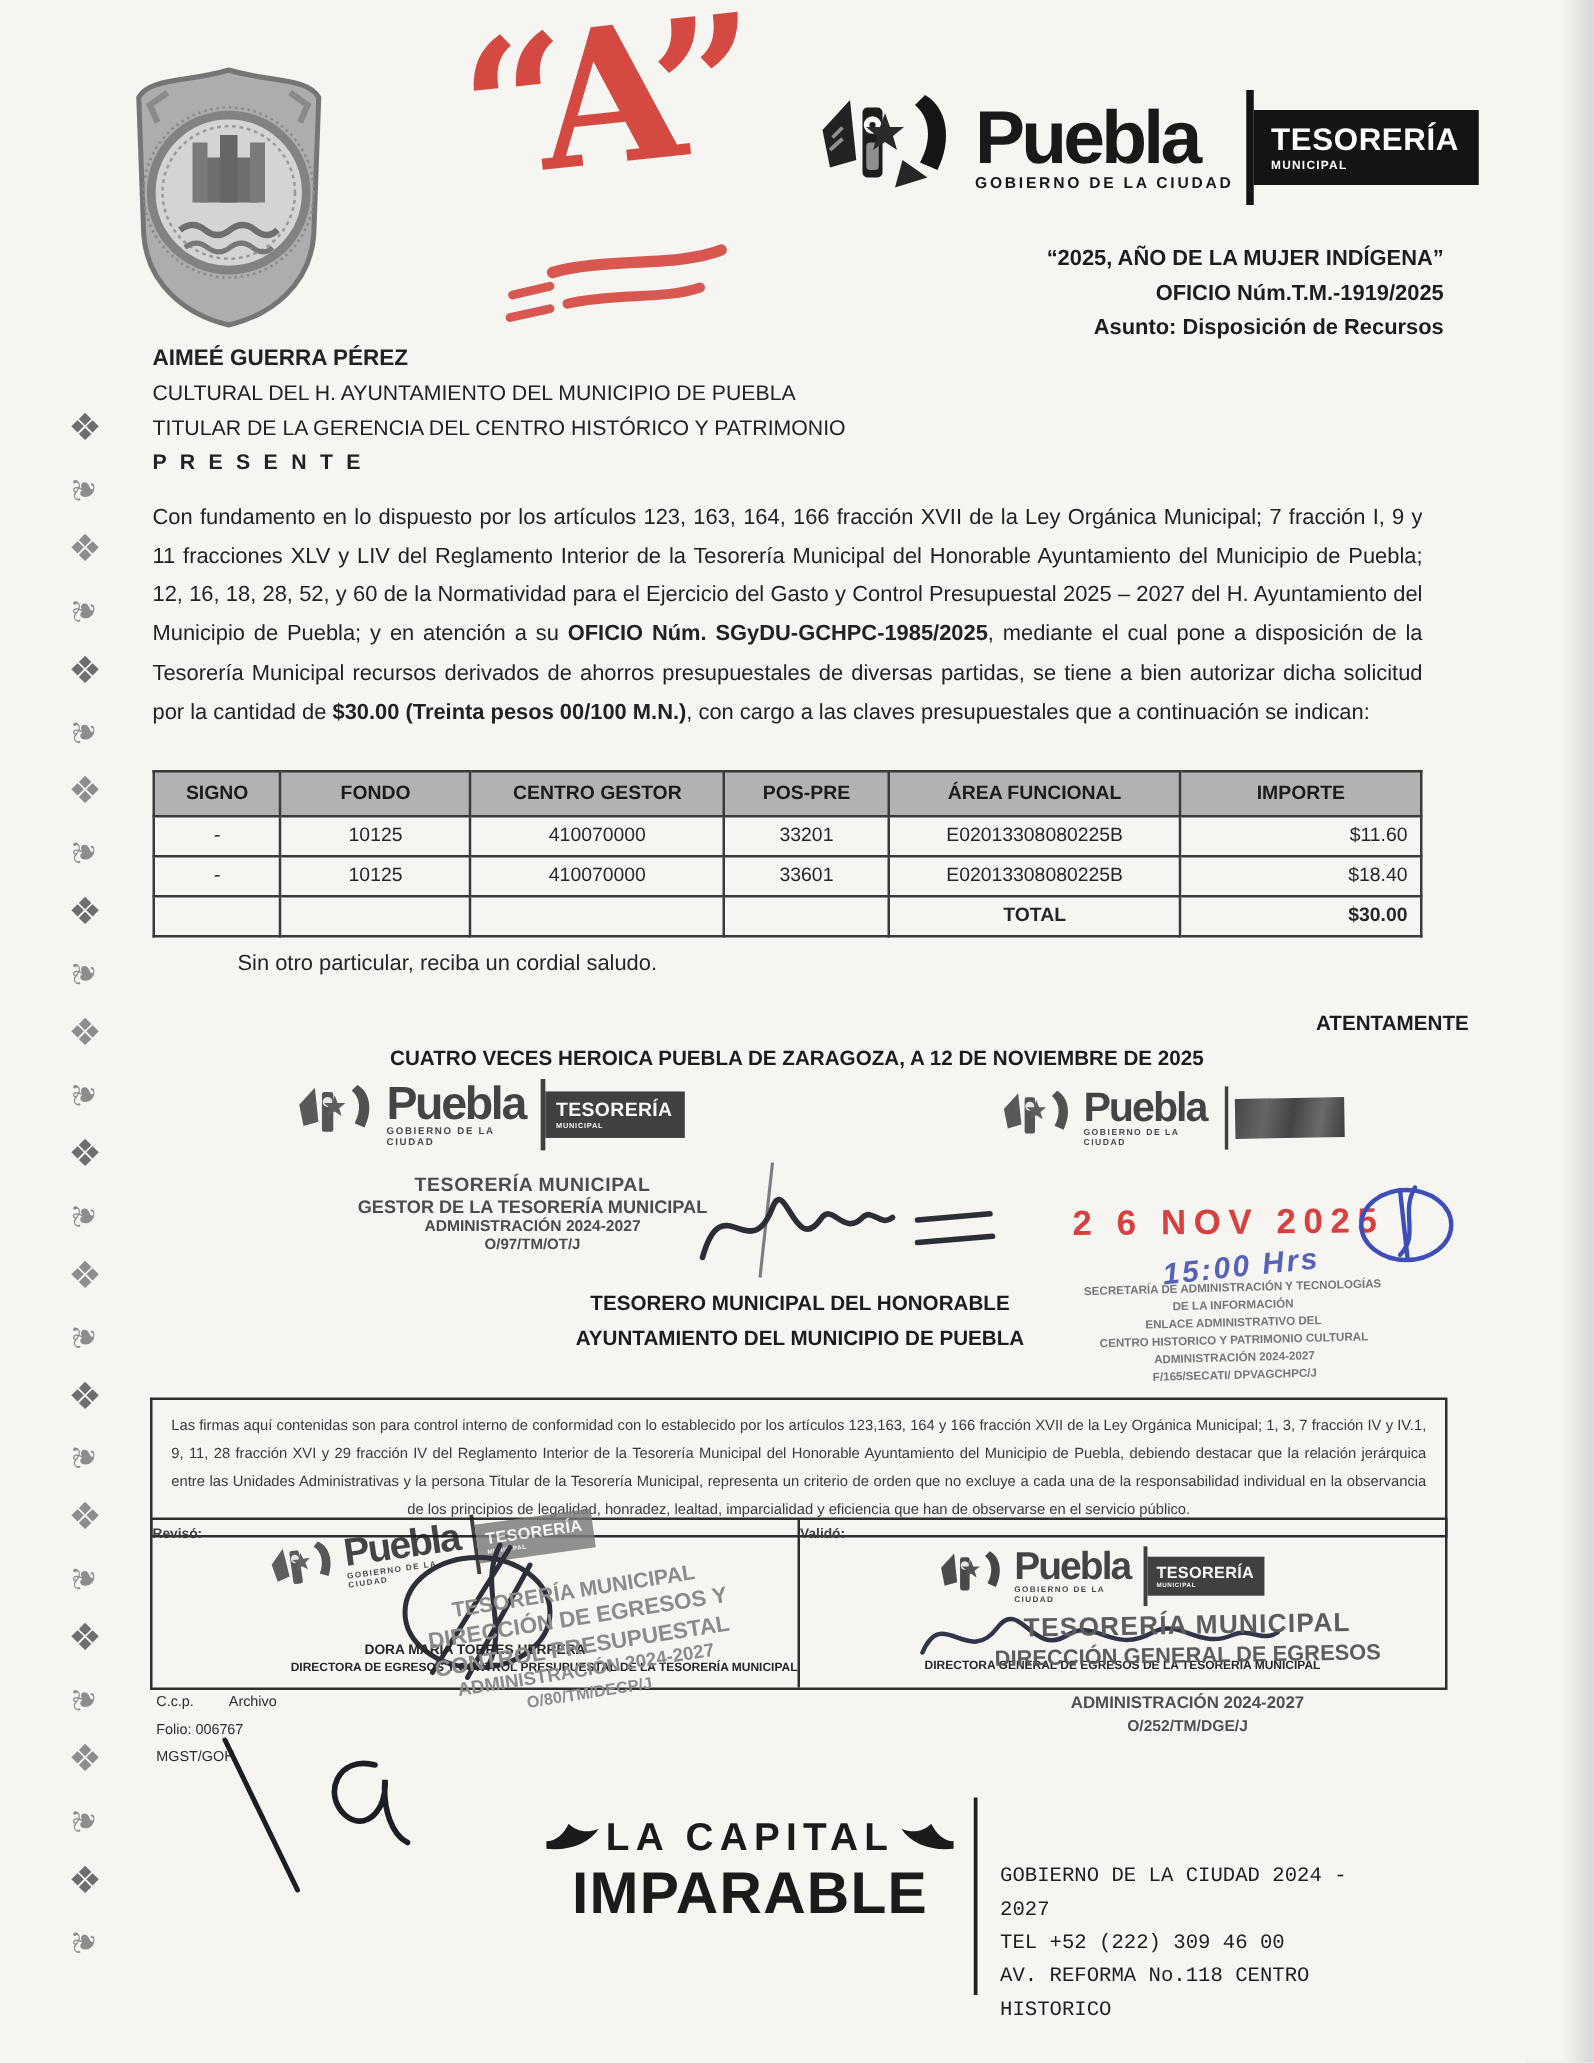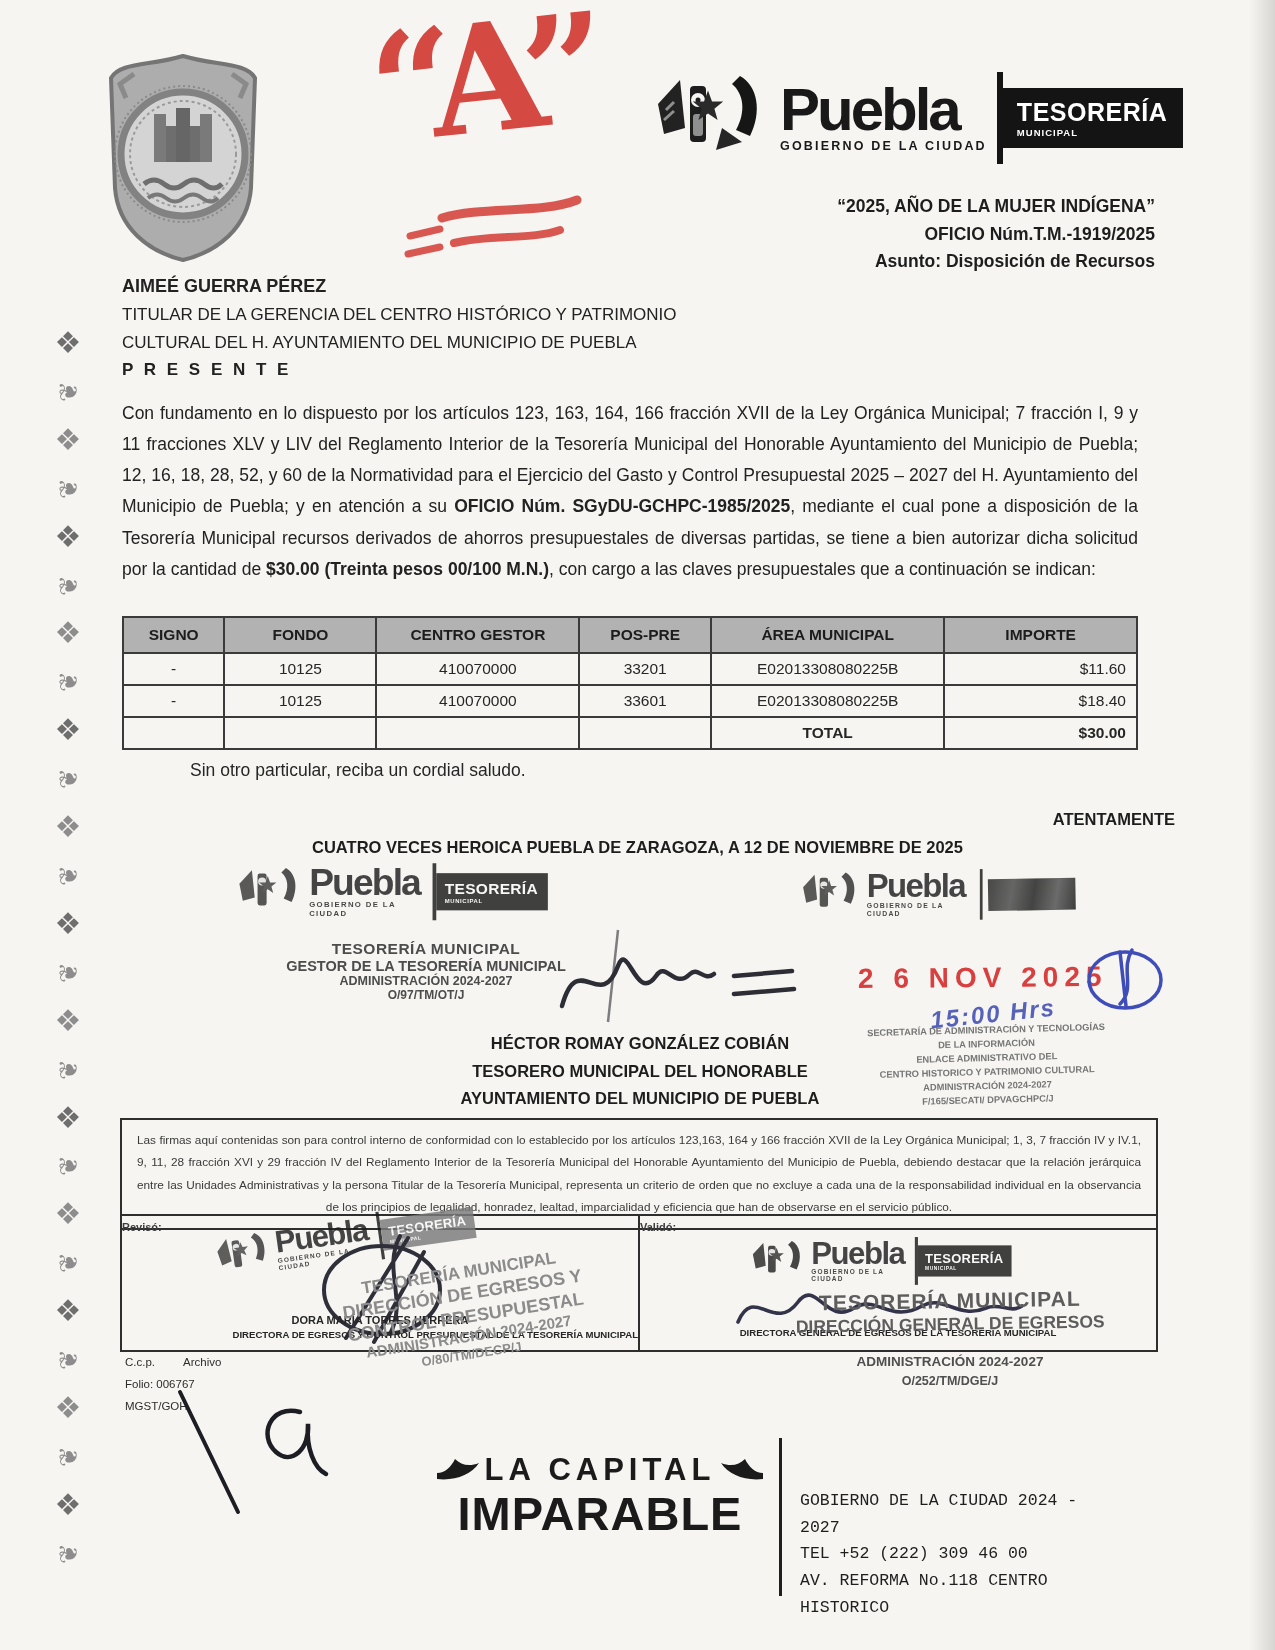--- a/index.html
+++ b/index.html
@@ -195,35 +195,35 @@
   </div>
 
   <div class="abs hmeta">
     <div>“2025, AÑO DE LA MUJER INDÍGENA”</div>
     <div>OFICIO Núm.T.M.-1919/2025</div>
     <div>Asunto: Disposición de Recursos</div>
   </div>
 
   <div class="abs addr">
     <div class="nm">AIMEÉ GUERRA PÉREZ</div>
+    <div>CULTURAL DEL H. AYUNTAMIENTO DEL MUNICIPIO DE PUEBLA</div>
     <div>TITULAR DE LA GERENCIA DEL CENTRO HISTÓRICO Y PATRIMONIO</div>
-    <div>CULTURAL DEL H. AYUNTAMIENTO DEL MUNICIPIO DE PUEBLA</div>
     <div class="pres">P R E S E N T E</div>
   </div>
 
   <div class="abs bodytxt"><span>Con fundamento en lo dispuesto por los artículos 123, 163, 164, 166 fracción XVII de la Ley Orgánica Municipal; 7 fracción I, 9 y 11 fracciones XLV y LIV del Reglamento Interior de la Tesorería Municipal del Honorable Ayuntamiento del Municipio de Puebla; 12, 16, 18, 28, 52, y 60 de la Normatividad para el Ejercicio del Gasto y Control Presupuestal 2025 – 2027 del H. Ayuntamiento del Municipio de Puebla; y en atención a su </span><span class="b">OFICIO Núm. SGyDU-GCHPC-1985/2025</span><span>, mediante el cual pone a disposición de la Tesorería Municipal recursos derivados de ahorros presupuestales de diversas partidas, se tiene a bien autorizar dicha solicitud por la cantidad de </span><span class="b">$30.00 (Treinta pesos 00/100 M.N.)</span><span>, con cargo a las claves presupuestales que a continuación se indican:</span></div>
 
   <table class="abs ctable">
     <thead>
       <tr>
         <th style="width:10%">SIGNO</th>
         <th style="width:15%">FONDO</th>
         <th style="width:20%">CENTRO GESTOR</th>
         <th style="width:13%">POS-PRE</th>
-        <th style="width:23%">ÁREA MUNICIPAL</th>
+        <th style="width:23%">ÁREA FUNCIONAL</th>
         <th style="width:19%">IMPORTE</th>
       </tr>
     </thead>
     <tbody>
       <tr>
         <td>-</td>
         <td>10125</td>
         <td>410070000</td>
         <td>33201</td>
         <td>E02013308080225B</td>
@@ -315,21 +315,20 @@
   <div class="abs secati">
     <div>SECRETARÍA DE ADMINISTRACIÓN Y TECNOLOGÍAS</div>
     <div>DE LA INFORMACIÓN</div>
     <div>ENLACE ADMINISTRATIVO DEL</div>
     <div>CENTRO HISTORICO Y PATRIMONIO CULTURAL</div>
     <div>ADMINISTRACIÓN 2024-2027</div>
     <div>F/165/SECATI/ DPVAGCHPC/J</div>
   </div>
 
   <div class="abs signer">
-    <div>HÉCTOR ROMAY GONZÁLEZ COBIÁN</div>
     <div>TESORERO MUNICIPAL DEL HONORABLE</div>
     <div>AYUNTAMIENTO DEL MUNICIPIO DE PUEBLA</div>
   </div>
 
   <div class="abs discl">Las firmas aquí contenidas son para control interno de conformidad con lo establecido por los artículos 123,163, 164 y 166 fracción XVII de la Ley Orgánica Municipal; 1, 3, 7 fracción IV y IV.1, 9, 11, 28 fracción XVI y 29 fracción IV del Reglamento Interior de la Tesorería Municipal del Honorable Ayuntamiento del Municipio de Puebla, debiendo destacar que la relación jerárquica entre las Unidades Administrativas y la persona Titular de la Tesorería Municipal, representa un criterio de orden que no excluye a cada una de la responsabilidad individual en la observancia de los principios de legalidad, honradez, lealtad, imparcialidad y eficiencia que han de observarse en el servicio público.</div>
 
   <div class="abs revrow">
     <div class="revcell left">
       <div class="revlabel">Revisó:</div>
       <div class="stamped scale52 pinkbox" style="position:absolute;left:90px;top:18px;transform:rotate(-8deg) scale(.52);">

